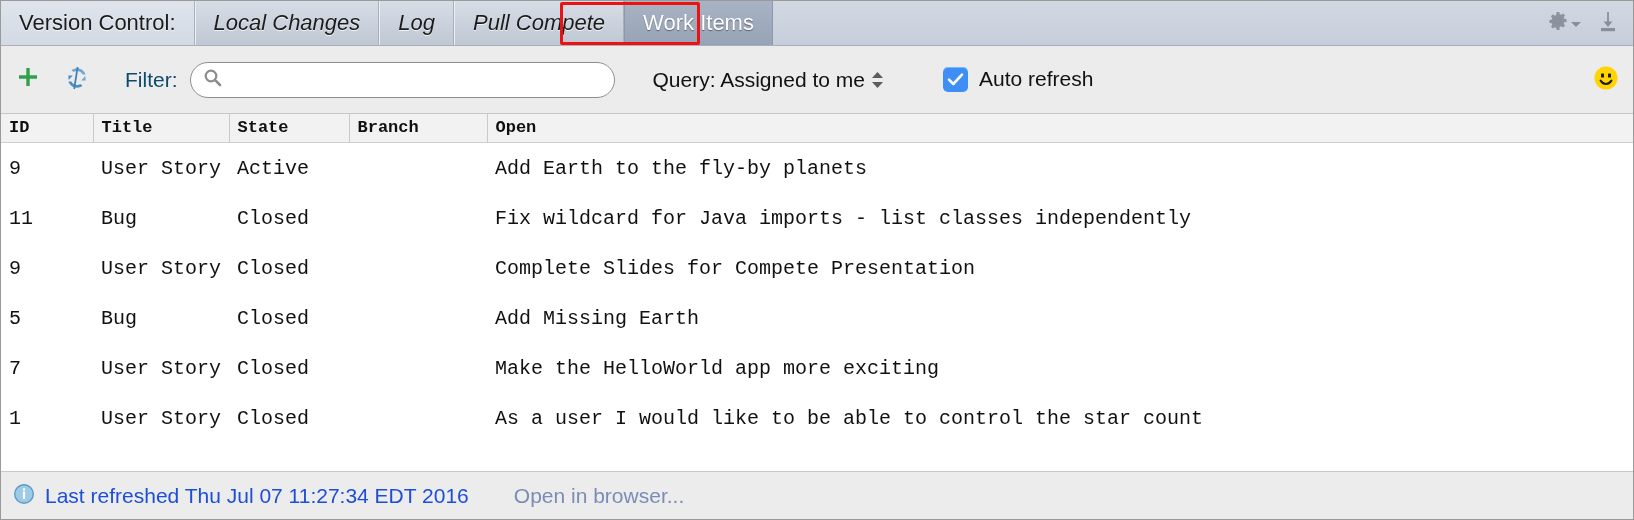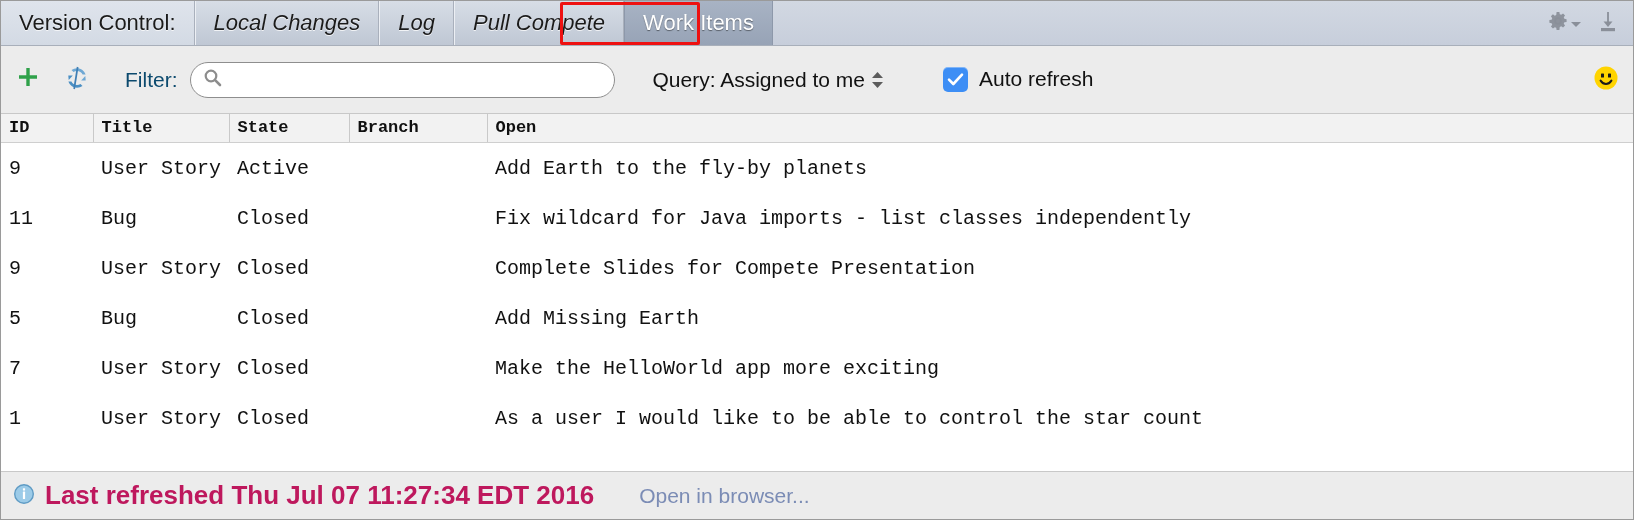--- a/index.html
+++ b/index.html
@@ -235,24 +235,23 @@
     height: 48px;
     background: #ececec;
     border-top: 1px solid #c8c8c8;
     display: flex;
     align-items: center;
     padding-left: 12px;
     box-sizing: border-box;
     gap: 10px;
   }
   .status-text {
-    font-size: 26px;
-    color: #be185d;
-    white-space: nowrap;
-    font-weight: bold;
+    font-size: 21px;
+    color: #1d4ed8;
+    white-space: nowrap;
   }
   .status-link {
     font-size: 21px;
     color: #7b8cb5;
     white-space: nowrap;
     cursor: default;
     margin-left: 35px;
   }
 </style>
 </head>

